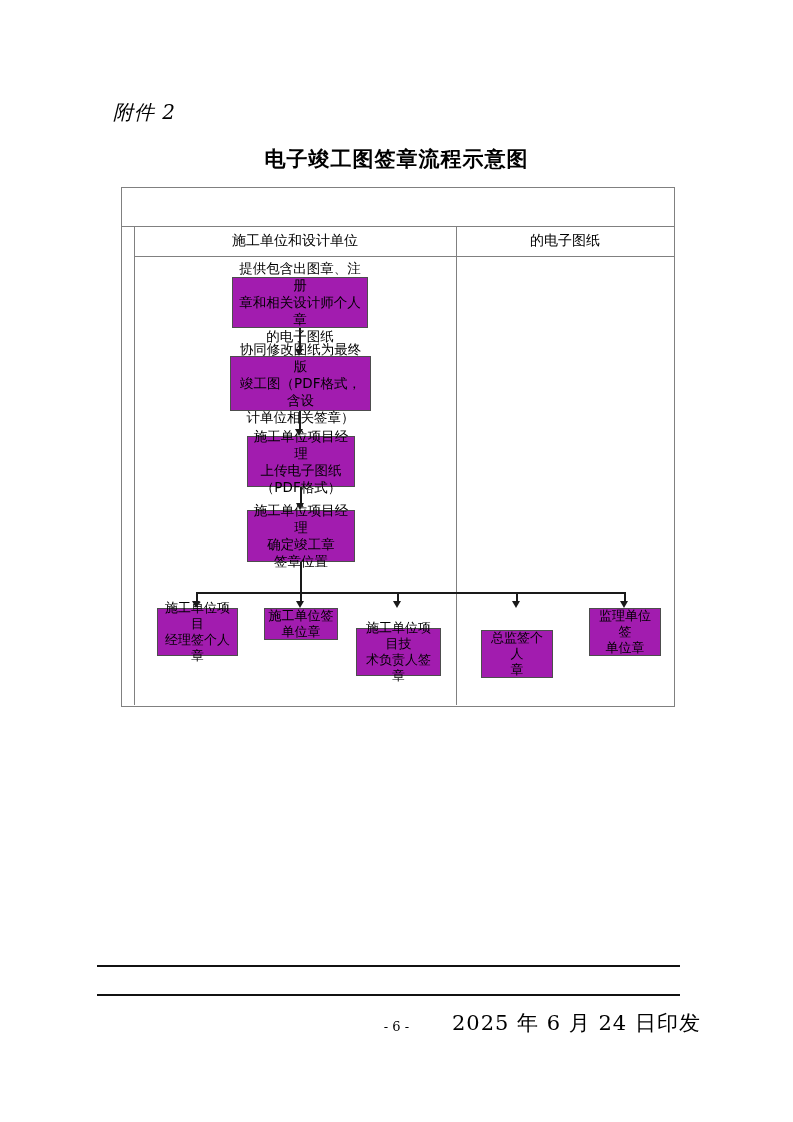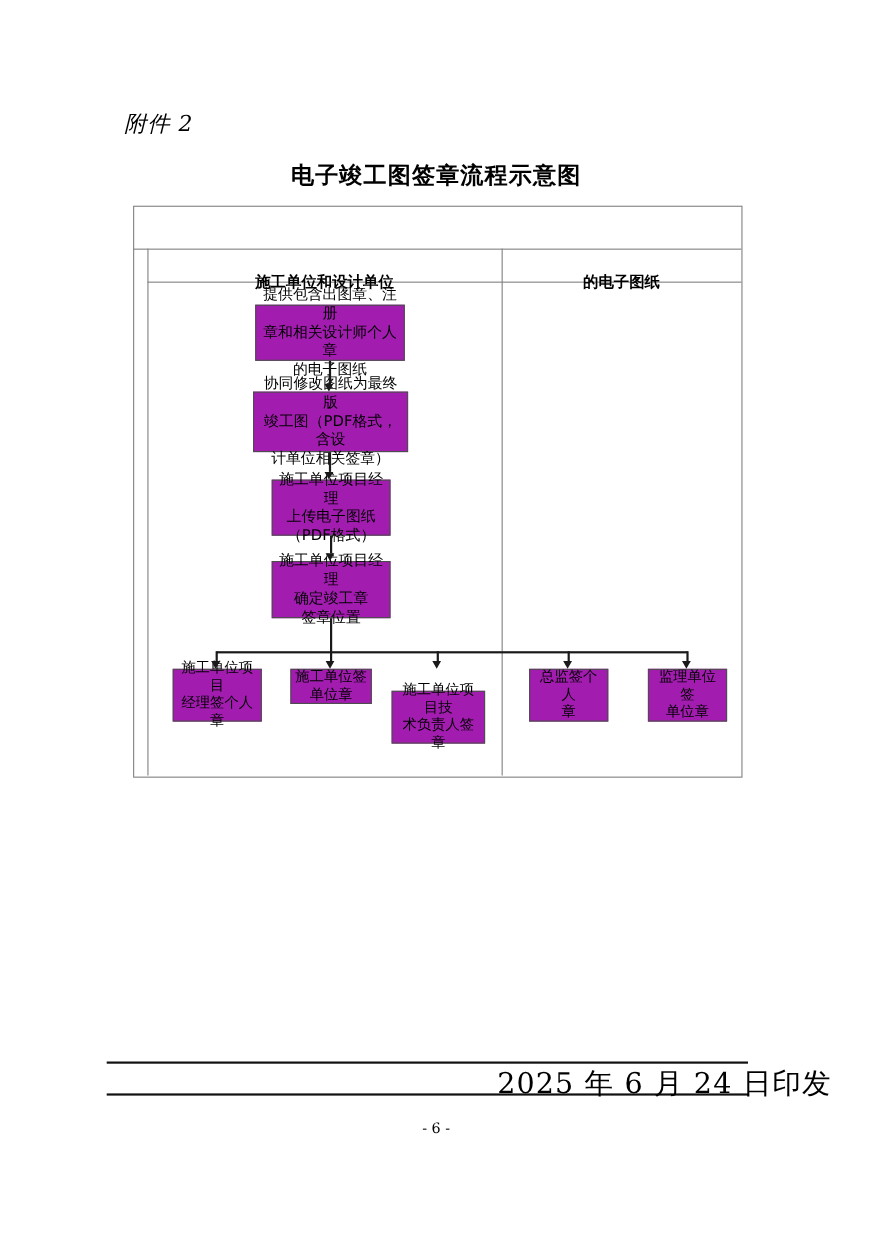--- a/index.html
+++ b/index.html
@@ -14,37 +14,37 @@
   .serif{font-family:"DejaVu Serif","Liberation Serif",serif;}
   
   #attachment-label{position:absolute;left:113px;top:99px;font-size:20px;letter-spacing:1px;font-style:italic;}
   #doc-title{position:absolute;left:0;top:145px;width:100%;text-align:center;
     font-size:21px;font-weight:bold;letter-spacing:1px;}
   
   .tframe{position:absolute;border:1px solid #808080;background:transparent;}
   .t-hline{position:absolute;height:1px;background:#808080;}
   .t-vline{position:absolute;width:1px;background:#808080;}
   .col-header{position:absolute;display:flex;align-items:center;justify-content:center;
-    font-size:14px;font-weight:bold;margin-top:16px;}
+    font-size:14px;font-weight:normal;}
   
   .flow-box{position:absolute;border:1.5px solid #4d4d4d;background:#a21caf;
     display:flex;align-items:center;justify-content:center;text-align:center;
     font-size:13.5px;font-weight:normal;line-height:17px;white-space:pre-line;
     box-sizing:border-box;padding:3px;}
   .flow-box.small{font-size:13px;line-height:16px;}
   
   .c-vline{position:absolute;width:1.5px;background:#1a1a1a;}
   .c-hline{position:absolute;height:1.5px;background:#1a1a1a;}
   .arrow-down{position:absolute;width:0;height:0;
     border-left:4.5px solid transparent;border-right:4.5px solid transparent;
     border-top:7px solid #1a1a1a;}
   
   .f-line{position:absolute;left:97px;width:583px;height:2px;background:#111;}
   #footer-issuer{position:absolute;left:118px;top:968px;font-size:21px;letter-spacing:1.5px;}
-  #footer-date{position:absolute;left:452px;top:968px;font-size:26px;letter-spacing:1px;}
+  #footer-date{position:absolute;left:452px;top:1009px;font-size:21px;letter-spacing:1px;}
   #page-number{position:absolute;left:0;top:1019px;width:100%;text-align:center;font-size:13px;}
 </style>
 </head>
 <body>
 
 <div id="page">
 
   <div id="attachment-label" class="serif">附件 2</div>
   <div id="doc-title">电子竣工图签章流程示意图</div>
 
@@ -73,21 +73,21 @@
   <div class="flow-box" style="left:247px;top:510px;width:108px;height:52px;">施工单位项目经理
 确定竣工章
 签章位置</div>
 
   <div class="flow-box small" style="left:157px;top:608px;width:81px;height:48px;">施工单位项目
 经理签个人章</div>
   <div class="flow-box small" style="left:264px;top:608px;width:74px;height:32px;">施工单位签
 单位章</div>
   <div class="flow-box small" style="left:356px;top:608px;width:85px;height:48px;margin-top:20px;">施工单位项目技
 术负责人签章</div>
-  <div class="flow-box small" style="left:481px;top:608px;width:72px;height:48px;">总监签个人
+  <div class="flow-box small" style="left:481px;top:630px;width:72px;height:48px;">总监签个人
 章</div>
   <div class="flow-box small" style="left:589px;top:608px;width:72px;height:48px;">监理单位签
 单位章</div>
 
   <div class="c-vline" style="left:299px;top:328px;height:22px;"></div>
   <div class="arrow-down" style="left:295px;top:349px;"></div>
 
   <div class="c-vline" style="left:299px;top:411px;height:18px;"></div>
   <div class="arrow-down" style="left:295px;top:429px;"></div>
 

